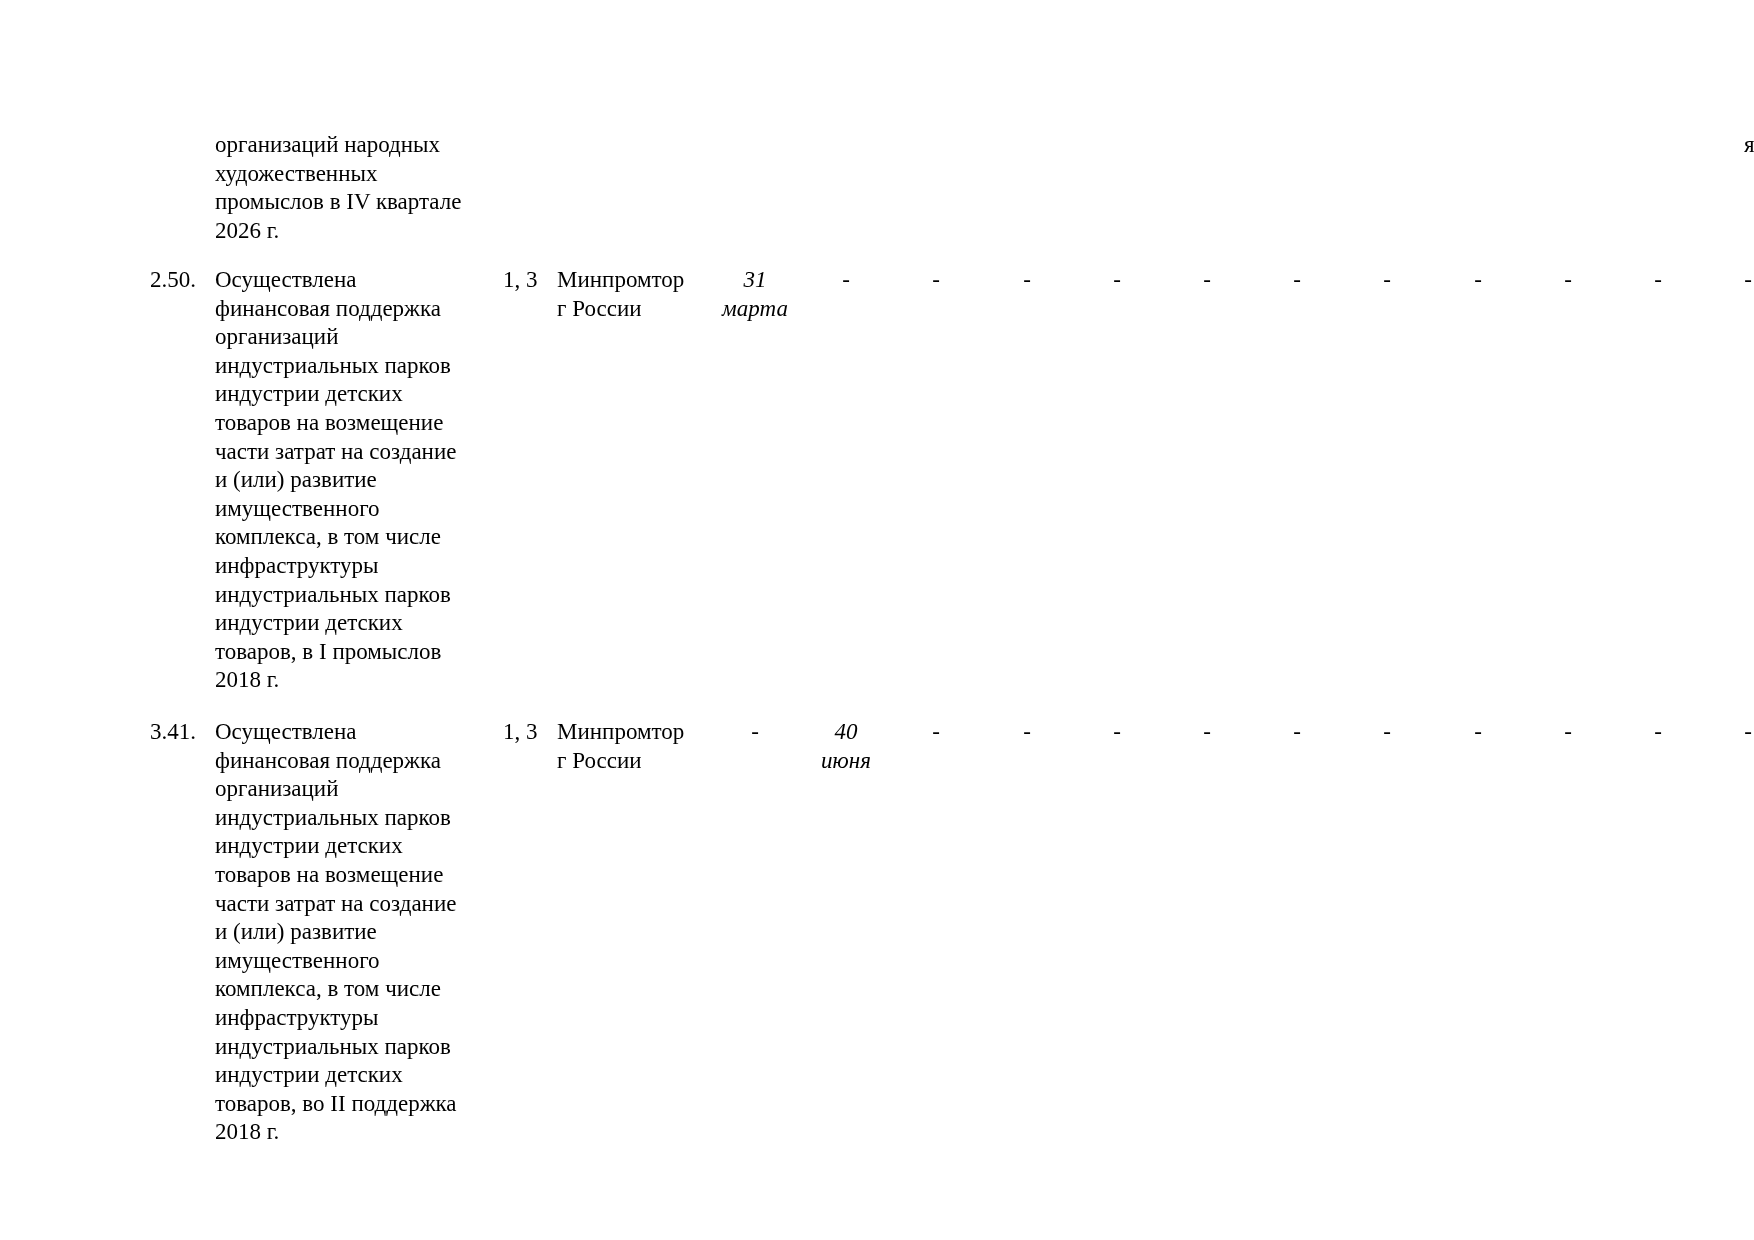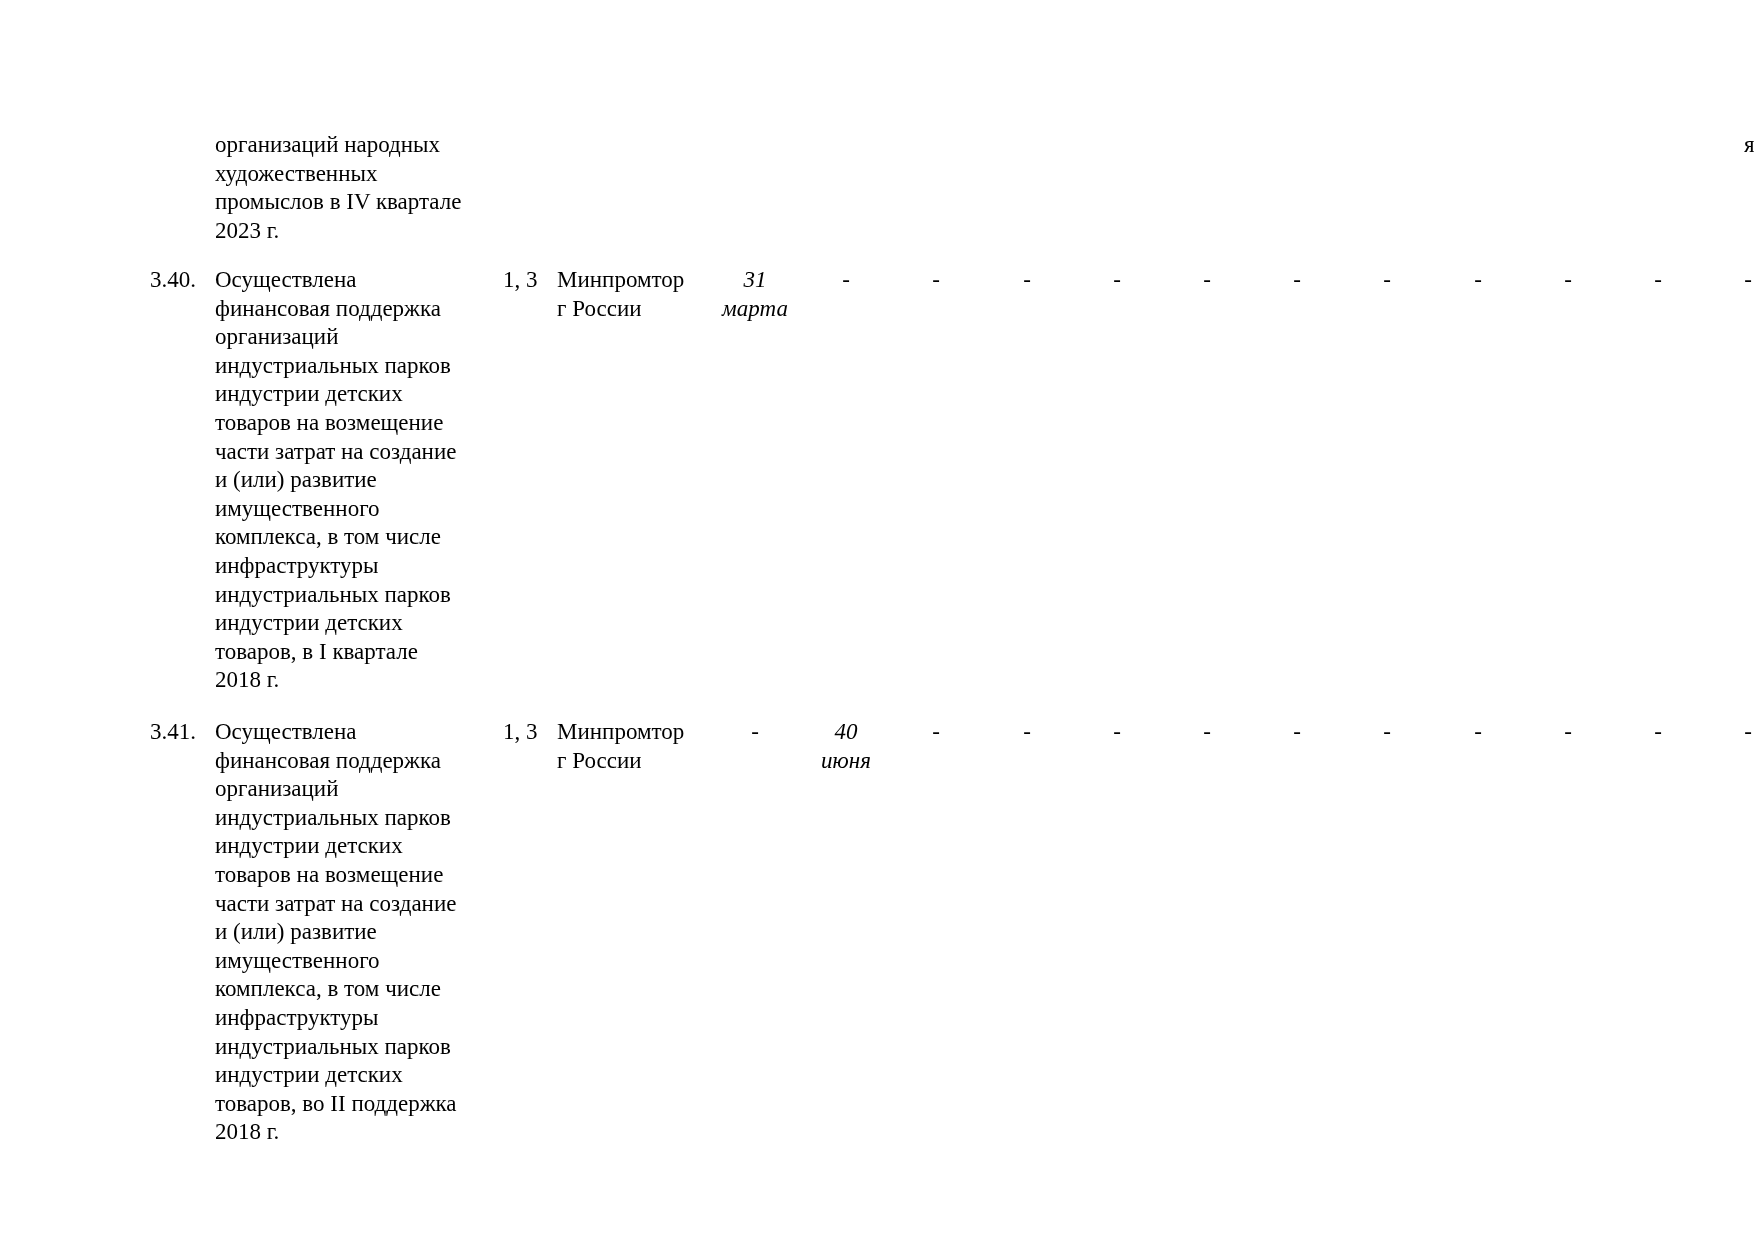--- a/index.html
+++ b/index.html
@@ -61,41 +61,41 @@
 </style>
 </head>
 <body>
 
 <div class="page">
 
   <div class="desc" style="top:131px;">
     <span class="line">организаций народных</span>
     <span class="line">художественных</span>
     <span class="line">промыслов в IV квартале</span>
-    <span class="line">2023 г.</span>
+    <span class="line">2026 г.</span>
   </div>
   <span class="abs" style="left:1744px; top:131px;">я</span>
 
   <div>
-    <span class="num" style="top:266px;">3.40.</span>
+    <span class="num" style="top:266px;">2.50.</span>
     <div class="desc" style="top:266px;">
       <span class="line">Осуществлена</span>
       <span class="line">финансовая поддержка</span>
       <span class="line">организаций</span>
       <span class="line">индустриальных парков</span>
       <span class="line">индустрии детских</span>
       <span class="line">товаров на возмещение</span>
       <span class="line">части затрат на создание</span>
       <span class="line">и (или) развитие</span>
       <span class="line">имущественного</span>
       <span class="line">комплекса, в том числе</span>
       <span class="line">инфраструктуры</span>
       <span class="line">индустриальных парков</span>
       <span class="line">индустрии детских</span>
-      <span class="line">товаров, в I квартале</span>
+      <span class="line">товаров, в I промыслов</span>
       <span class="line">2018 г.</span>
     </div>
     <span class="ref" style="top:266px;">1, 3</span>
     <div class="resp" style="top:266px;">
       <span class="line">Минпромтор</span>
       <span class="line">г России</span>
     </div>
     <div class="cell" style="left:710px; top:266px;">
       <span class="line">31</span>
       <span class="line">марта</span>

